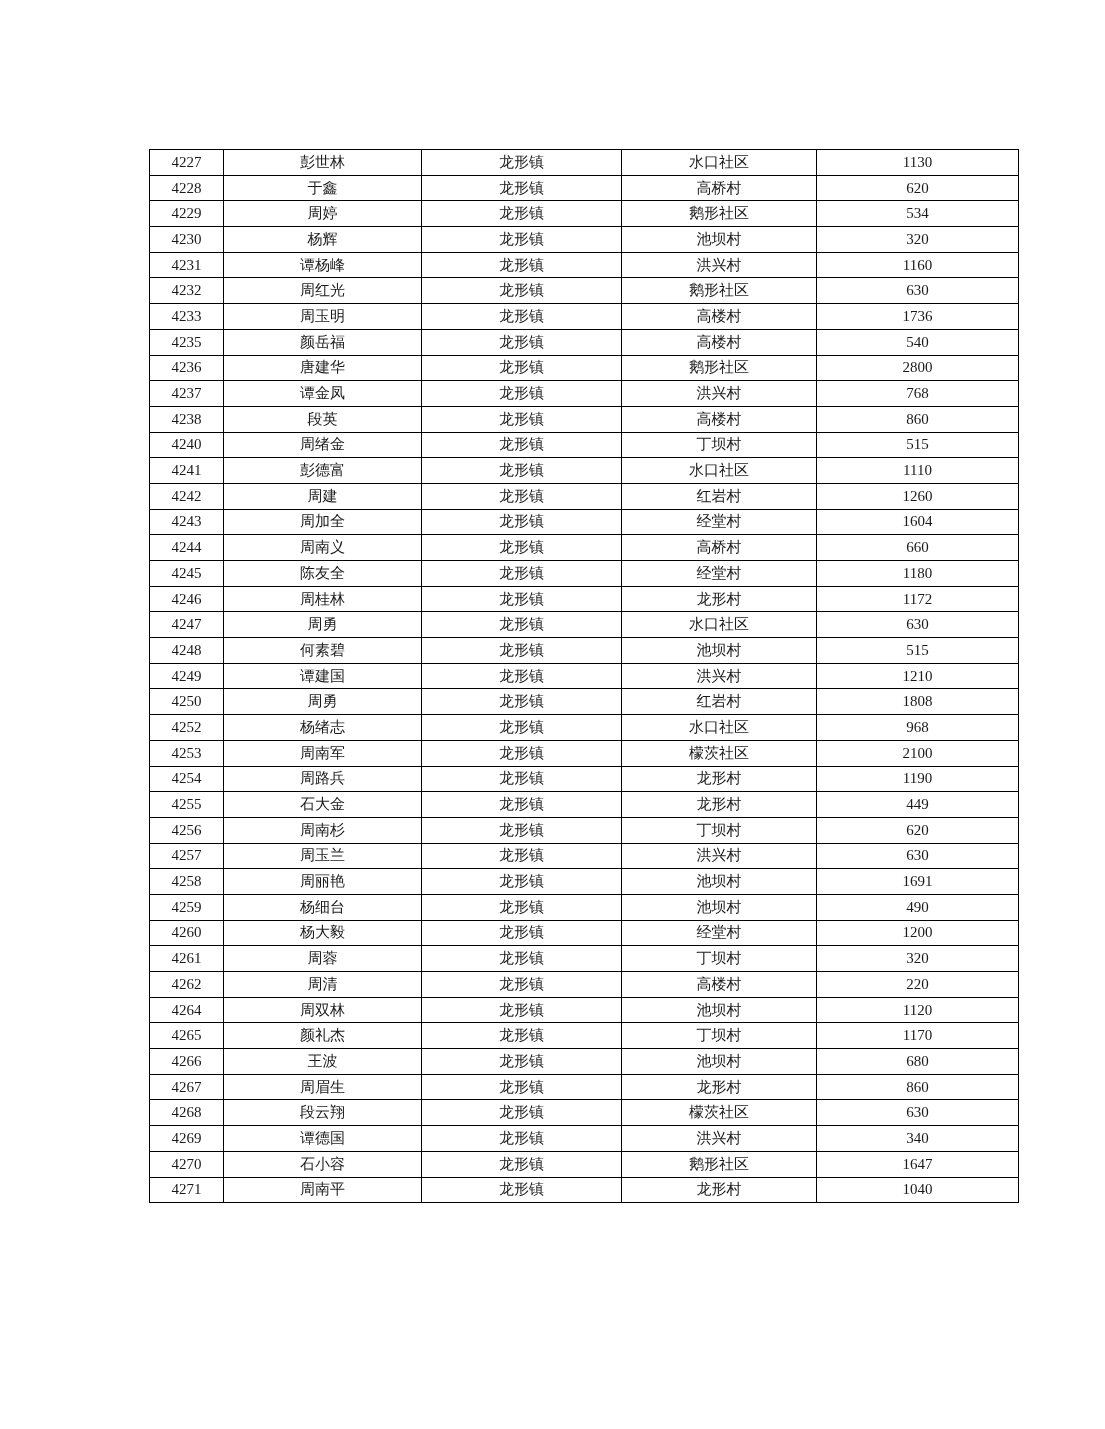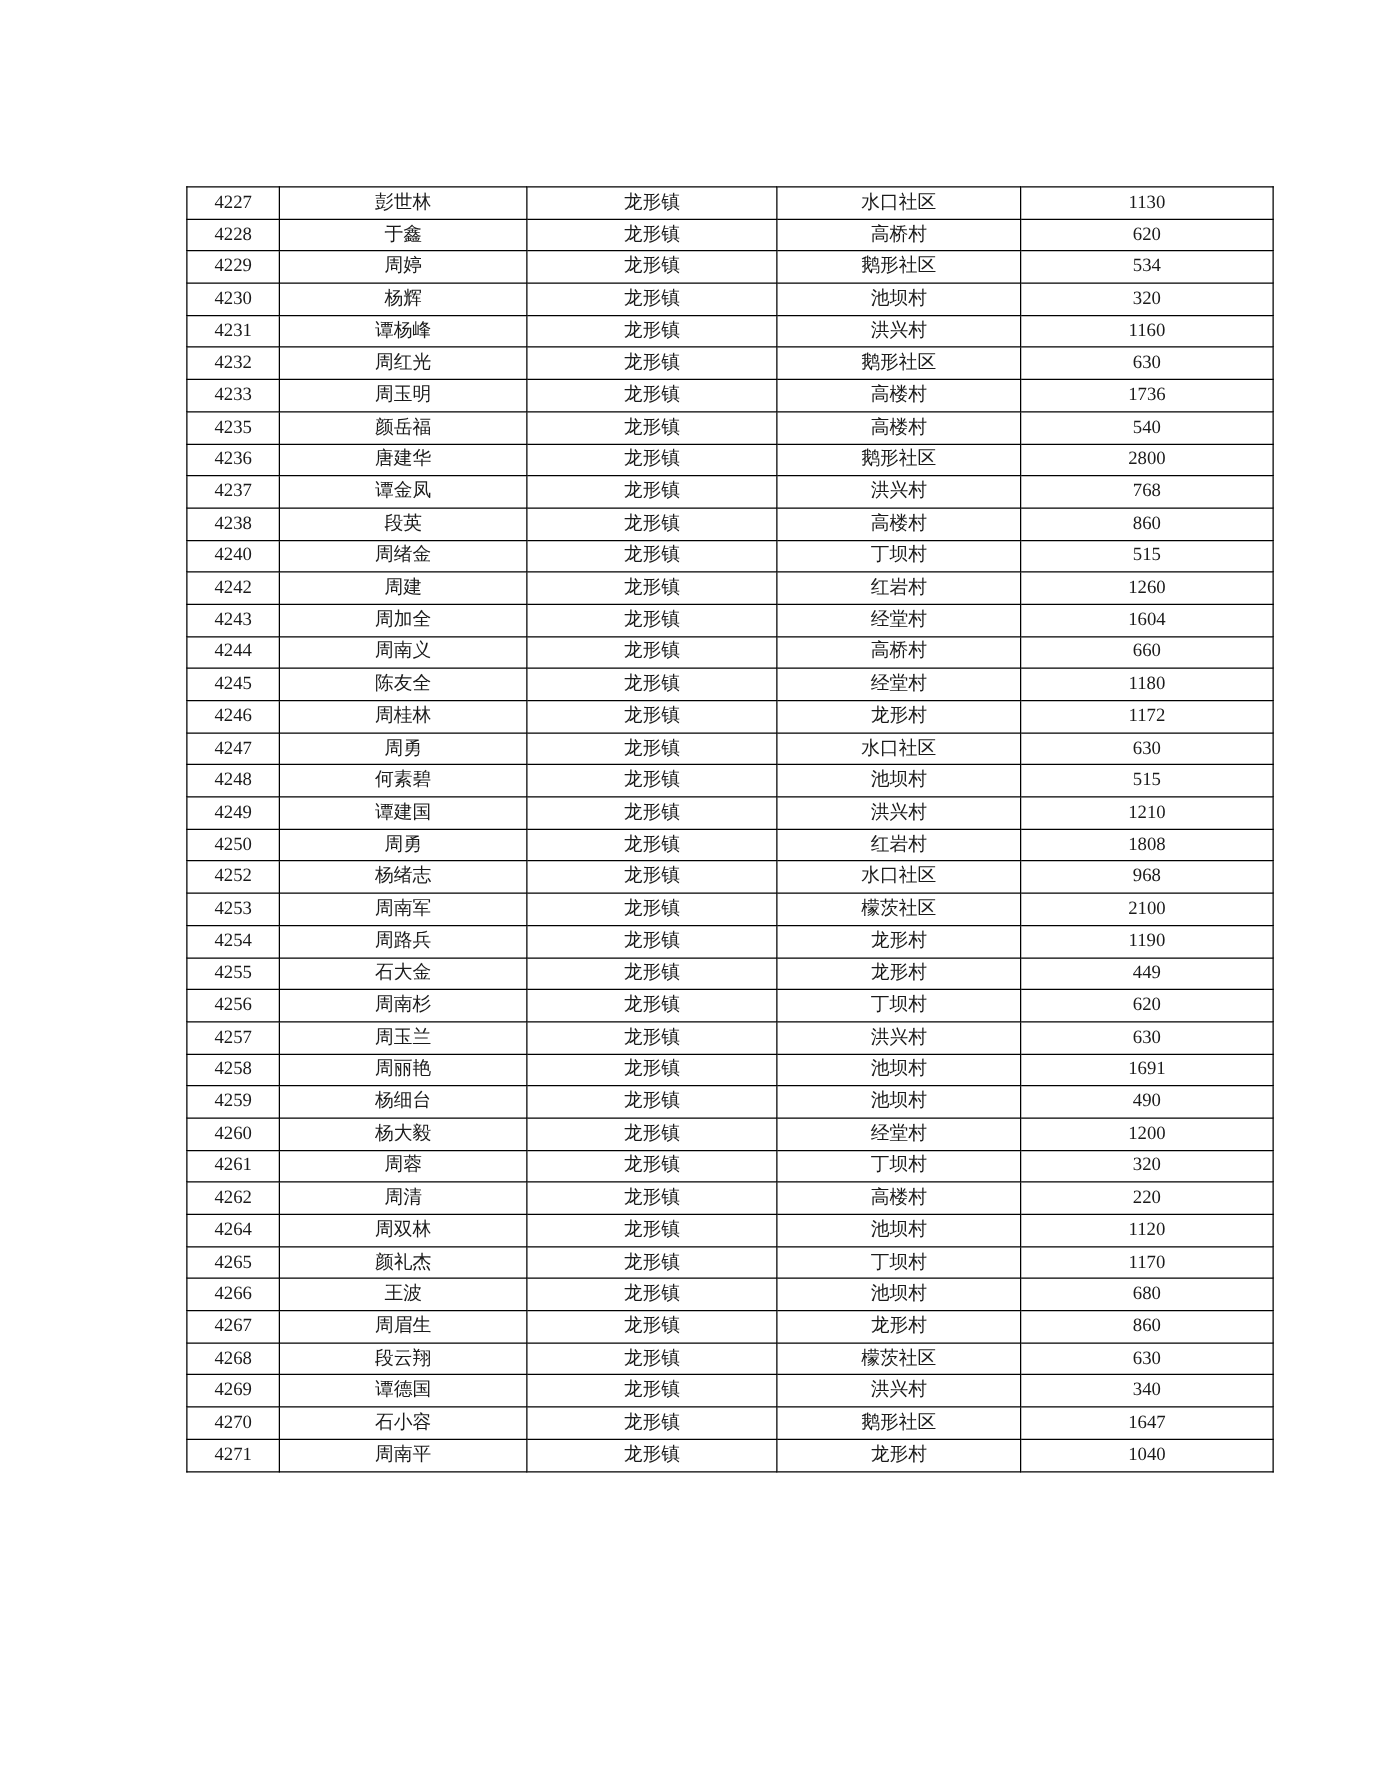--- a/index.html
+++ b/index.html
@@ -133,20 +133,27 @@
           <td>860</td>
         </tr>
         <tr>
           <td>4240</td>
           <td>周绪金</td>
           <td>龙形镇</td>
           <td>丁坝村</td>
           <td>515</td>
         </tr>
         <tr>
+          <td>4241</td>
+          <td>彭德富</td>
+          <td>龙形镇</td>
+          <td>水口社区</td>
+          <td>1110</td>
+        </tr>
+        <tr>
           <td>4242</td>
           <td>周建</td>
           <td>龙形镇</td>
           <td>红岩村</td>
           <td>1260</td>
         </tr>
         <tr>
           <td>4243</td>
           <td>周加全</td>
           <td>龙形镇</td>

